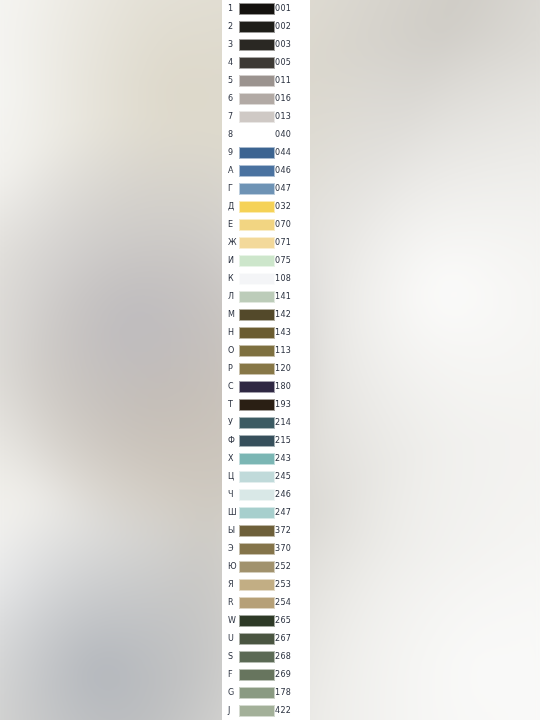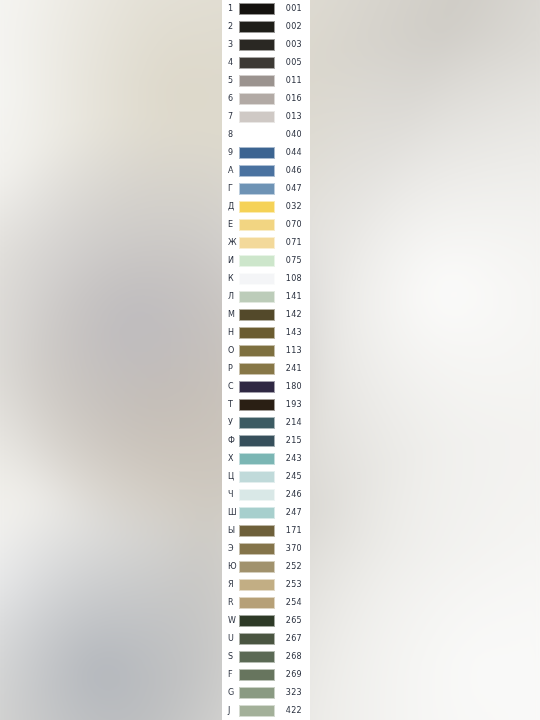--- a/index.html
+++ b/index.html
@@ -69,21 +69,21 @@
   .row-chip {
     width: 36px;
     flex: 0 0 36px;
     height: 12px;
     border: 1px solid rgba(255,255,255,0.55);
     box-sizing: border-box;
   }
 
   .row-index {
     flex: 1 1 auto;
-    text-align: right;
+    text-align: left;
     padding-right: 8px;
     box-sizing: border-box;
     font-size: 8px;
     line-height: 18px;
     color: #2b3240;
     letter-spacing: 0.3px;
   }
 </style>
 </head>
 <body>
@@ -188,21 +188,21 @@
         <span class="row-index">143</span>
       </div>
       <div class="swatch-row">
         <span class="row-key">О</span>
         <span class="row-chip" style="background-color: rgb(126, 112, 64);"></span>
         <span class="row-index">113</span>
       </div>
       <div class="swatch-row">
         <span class="row-key">Р</span>
         <span class="row-chip" style="background-color: rgb(135, 119, 71);"></span>
-        <span class="row-index">241</span>
+        <span class="row-index">120</span>
       </div>
       <div class="swatch-row">
         <span class="row-key">С</span>
         <span class="row-chip" style="background-color: rgb(47, 40, 67);"></span>
         <span class="row-index">180</span>
       </div>
       <div class="swatch-row">
         <span class="row-key">Т</span>
         <span class="row-chip" style="background-color: rgb(42, 31, 20);"></span>
         <span class="row-index">193</span>
@@ -233,21 +233,21 @@
         <span class="row-index">246</span>
       </div>
       <div class="swatch-row">
         <span class="row-key">Ш</span>
         <span class="row-chip" style="background-color: rgb(167, 207, 205);"></span>
         <span class="row-index">247</span>
       </div>
       <div class="swatch-row">
         <span class="row-key">Ы</span>
         <span class="row-chip" style="background-color: rgb(110, 96, 58);"></span>
-        <span class="row-index">171</span>
+        <span class="row-index">372</span>
       </div>
       <div class="swatch-row">
         <span class="row-key">Э</span>
         <span class="row-chip" style="background-color: rgb(132, 116, 74);"></span>
         <span class="row-index">370</span>
       </div>
       <div class="swatch-row">
         <span class="row-key">Ю</span>
         <span class="row-chip" style="background-color: rgb(161, 146, 109);"></span>
         <span class="row-index">252</span>
@@ -278,21 +278,21 @@
         <span class="row-index">268</span>
       </div>
       <div class="swatch-row">
         <span class="row-key">F</span>
         <span class="row-chip" style="background-color: rgb(103, 117, 94);"></span>
         <span class="row-index">269</span>
       </div>
       <div class="swatch-row">
         <span class="row-key">G</span>
         <span class="row-chip" style="background-color: rgb(138, 154, 130);"></span>
-        <span class="row-index">323</span>
+        <span class="row-index">178</span>
       </div>
       <div class="swatch-row">
         <span class="row-key">J</span>
         <span class="row-chip" style="background-color: rgb(163, 176, 153);"></span>
         <span class="row-index">422</span>
       </div>
     </div>
 </div>
 
 </body></html>

